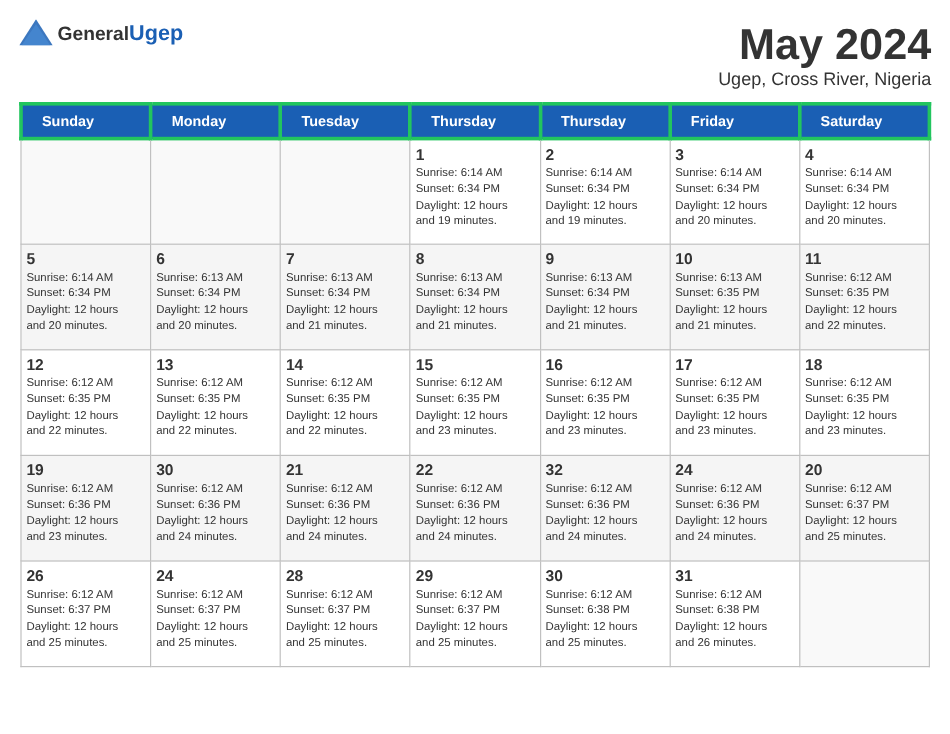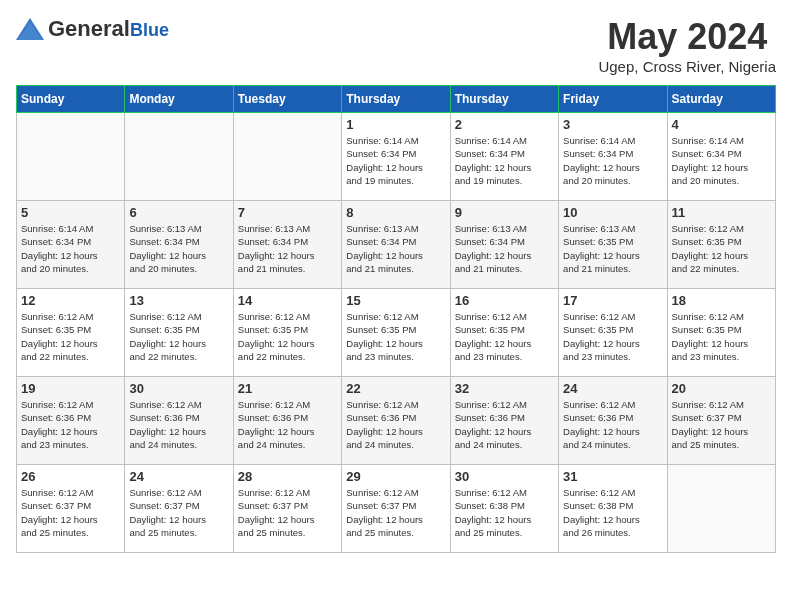--- a/index.html
+++ b/index.html
@@ -15,58 +15,58 @@
       justify-content: space-between;
       align-items: flex-start;
       margin-bottom: 10px;
     }
     .logo {
       display: flex;
       align-items: center;
       gap: 4px;
     }
     .logo-text-general {
-      font-size: 22px;
+      font-size: 16px;
       font-weight: bold;
       color: #333;
     }
     .logo-text-blue {
       font-size: 18px;
       font-weight: bold;
       color: #1a5fb4;
     }
     .logo-icon {
       width: 28px;
       height: 22px;
     }
     .title-area {
-      text-align: center;
+      text-align: right;
     }
     .month-year {
       font-size: 36px;
       font-weight: bold;
       color: #333;
     }
     .location {
       font-size: 15px;
       color: #333;
     }
     table {
       width: 100%;
       border-collapse: collapse;
       table-layout: fixed;
     }
     thead tr th {
       background: #1a5fb4;
       color: #fff;
       font-size: 12px;
       font-weight: bold;
-      padding: 6px 4px;
+      padding: 6px 16px;
       text-align: left;
-      border: 1px solid #22c55e;
+      border: 3px solid #22c55e;
     }
     tbody tr td {
       vertical-align: top;
       border: 1px solid #c0c0c0;
       padding: 4px 4px 4px 4px;
       font-size: 10px;
       color: #333;
       height: 88px;
       background: #fff;
     }
@@ -91,21 +91,21 @@
 </head>
 <body>
 
 <div class="header-area">
   <div class="logo">
     <svg class="logo-icon" viewBox="0 0 28 22" xmlns="http://www.w3.org/2000/svg">
       <polygon points="14,0 28,22 0,22" fill="#1a5fb4" opacity="0.85"></polygon>
       <polygon points="14,4 26,22 2,22" fill="#4a90d9" opacity="0.6"></polygon>
     </svg>
     <div>
-      <span class="logo-text-general">General</span><span class="logo-text-blue">Blue</span>
+      <span class="logo-text-general">General</span><span class="logo-text-blue">Ugep</span>
     </div>
   </div>
   <div class="title-area">
     <div class="month-year">May 2024</div>
     <div class="location">Ugep, Cross River, Nigeria</div>
   </div>
 </div>
 
 <table>
   <thead>

